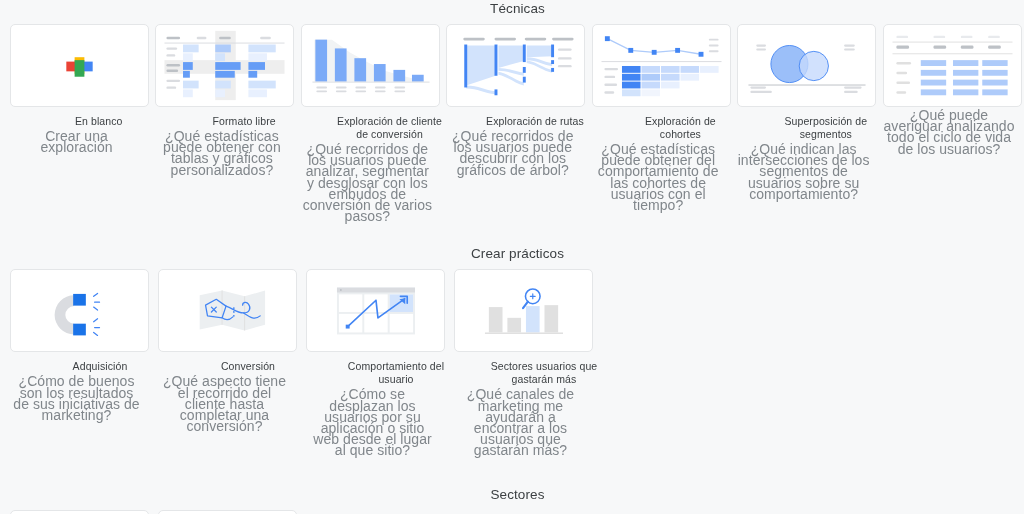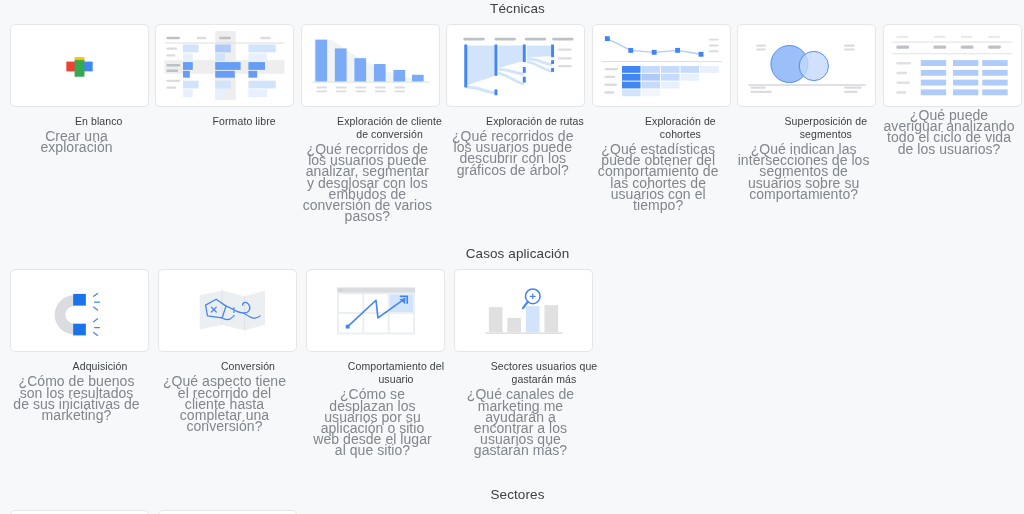--- a/index.html
+++ b/index.html
@@ -132,20 +132,21 @@
             <rect x="94" y="47" width="9" height="7" fill="#669df6"></rect>
             <rect x="27" y="57" width="16" height="8" fill="#d2e3fc"></rect>
             <rect x="27" y="66" width="10" height="8" fill="#e8f0fe"></rect>
             <rect x="60" y="57" width="16" height="8" fill="#d2e3fc"></rect>
             <rect x="60" y="66" width="10" height="8" fill="#e8f0fe"></rect>
             <rect x="94" y="57" width="28" height="8" fill="#d2e3fc"></rect>
             <rect x="94" y="66" width="19" height="8" fill="#e8f0fe"></rect>
           </svg>
         </div>
         <div class="card-title">Formato libre</div>
+        <div class="card-desc">¿Qué estadísticas puede obtener con tablas y gráficos personalizados?</div>
       </div>
 
       <div class="card">
         <div class="card-thumb">
           <svg class="art" viewBox="0 0 139 83">
             <path d="M12 15 L30 15 L48 28 L66 38 L84 47 L102 52 L122 57 L122 58 L12 58 Z" fill="#f1f3f4"></path>
             <rect x="13" y="15" width="12" height="43" fill="#7baaf7"></rect>
             <rect x="33" y="24" width="12" height="34" fill="#7baaf7"></rect>
             <rect x="53" y="34" width="12" height="24" fill="#7baaf7"></rect>
             <rect x="73" y="40" width="12" height="18" fill="#7baaf7"></rect>
@@ -317,21 +318,21 @@
         </div>
         <div class="card-desc">¿Qué puede averiguar analizando todo el ciclo de vida de los usuarios?</div>
       </div>
 
     </div>
   </div>
 
   <div class="row-gap-1"></div>
 
   <div class="section">
-    <div class="section-title sec2-title">Casos aplicación</div>
+    <div class="section-title sec2-title">Crear prácticos</div>
 
     <div class="card-row">
 
       <div class="card">
         <div class="card-thumb">
           <svg class="art" viewBox="0 0 139 83">
             <path d="M44 46 a20 20 0 0 1 20 -20 l0 11 a9 9 0 0 0 -9 9 a9 9 0 0 0 9 9 l0 11 a20 20 0 0 1 -20 -20 z" fill="#dadce0"></path>
             <rect x="63" y="24.5" width="13" height="12" fill="#1a73e8"></rect>
             <rect x="63" y="55" width="13" height="12" fill="#1a73e8"></rect>
             <g stroke="#4285f4" stroke-width="1.3" stroke-linecap="round">

